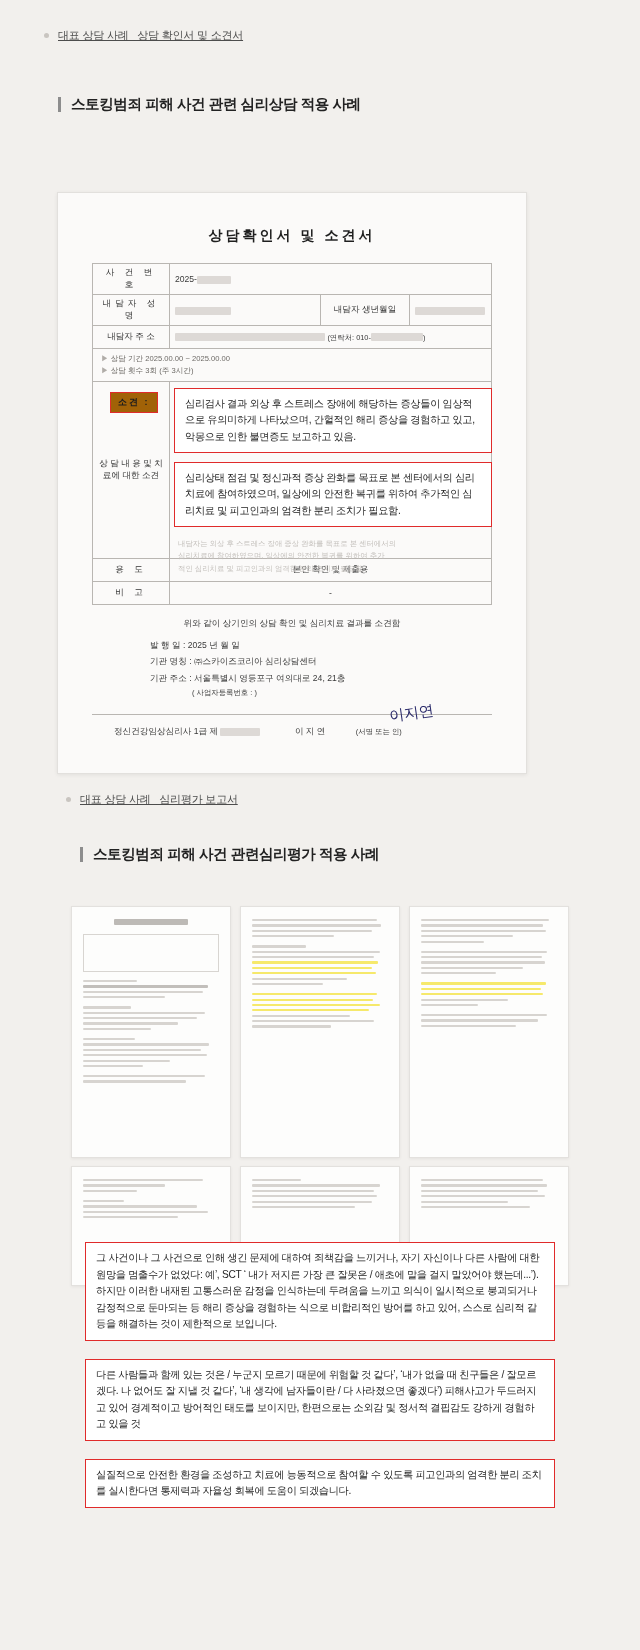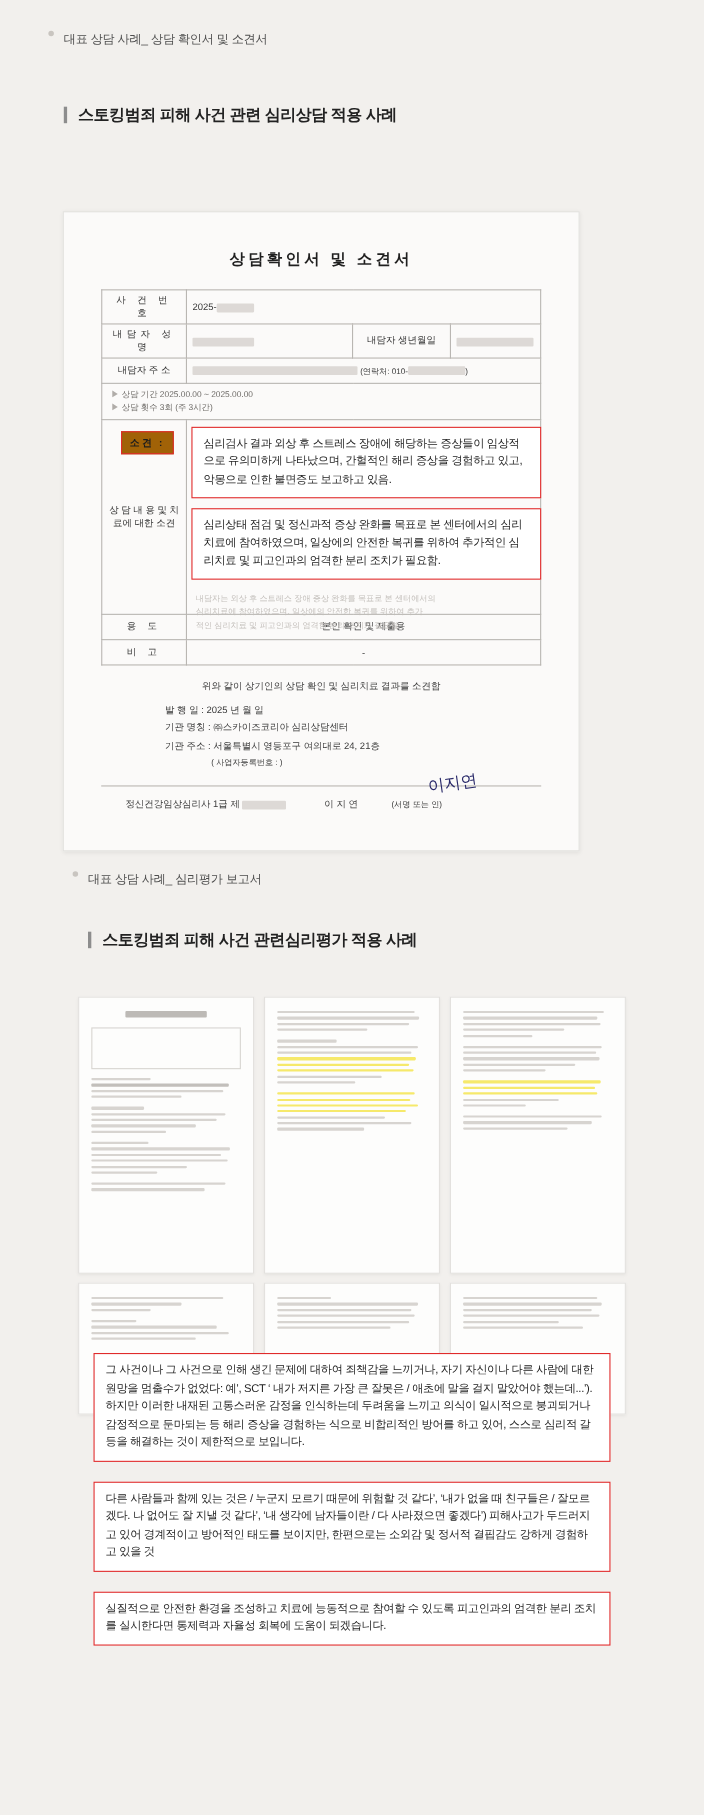--- a/index.html
+++ b/index.html
@@ -18,25 +18,26 @@
     width: 640px;
     min-height: 1650px;
     background: #f2f0ed;
     position: relative;
     overflow: hidden;
   }
 
   
   .bullet-head {
     display: flex;
-    align-items: flex-start;
+    align-items: center;
     gap: 9px;
     font-size: 11px;
     color: #4d4d4d;
     letter-spacing: -0.2px;
+    text-decoration: underline;
   }
   .bullet-dot {
     width: 5px; height: 5px;
     border-radius: 50%;
     background: #c9c5c0;
     display: inline-block;
     flex: 0 0 auto;
   }
 
   
@@ -182,21 +183,21 @@
   }
   .thead {
     height: 6px;
     width: 55%;
     background: #bdbab6;
     margin: 0 auto 9px auto;
     border-radius: 1px;
   }
 
   
-  .bottom-stack { width: 470px; margin: 0 auto; }
+  .bottom-stack { width: 470px; margin: 12px auto; }
 </style>
 </head>
 <body>
 
 <div class="page">
 
   <div style="position:absolute; left:44px; top:28px;" class="bullet-head">
     <span class="bullet-dot"></span>
     <span>대표 상담 사례_ 상담 확인서 및 소견서</span>
   </div>

